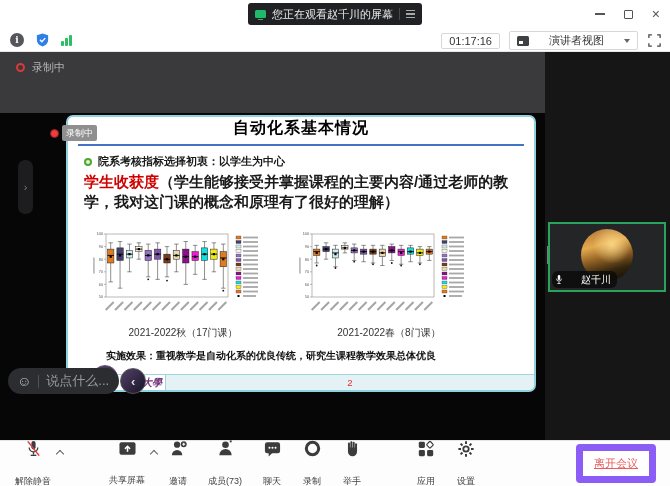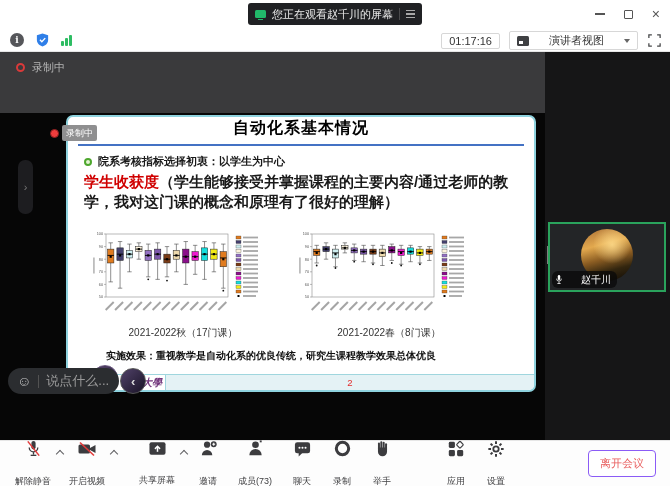--- a/index.html
+++ b/index.html
@@ -97,25 +97,25 @@
 
   
   .toolbar { position:relative; height:46px; background:#fdfdfd; border-top:1px solid #e6e6e6;
     display:flex; align-items:center; padding:0 10px; }
   .tb-item { position:relative; display:flex; flex-direction:column; align-items:center; justify-content:center; gap:17px; width:46px; height:44px; }
   .tb-item .ic { height:20px; display:flex; align-items:center; justify-content:center; }
   .tb-item .lb { font-size:9px; color:#3f3f41; white-space:nowrap; }
   .up-caret { position:absolute; right:-7px; top:9px; width:6px; height:6px;
     border-top:1.5px solid #5f5f62; border-left:1.5px solid #5f5f62; transform:rotate(45deg); }
   .w52 { width:54px; }
-  .ml48 { margin-left:24px; }
+  .ml48 { margin-left:48px; }
   .ml34 { margin-left:34px; }
   .ml8 { margin-left:8px; }
-  .leave-btn { margin-left:auto; margin-right:4px; border:1px solid #8b5cf6; color:#e85d5d; border-radius:4px;
-    font-size:11px; padding:5px 11px; background:#fff; white-space:nowrap; }
+  .leave-btn { margin-left:auto; margin-right:4px; border:7px solid #8b5cf6; color:#e85d5d; border-radius:4px;
+    font-size:11px; padding:5px 11px; background:#fff; white-space:nowrap;text-decoration:underline; }
 
   svg.chart { display:block; }
 </style>
 </head>
 <body>
 
 <div class="window">
 
   <div class="titlebar">
     <div class="banner-pill">
@@ -526,31 +526,20 @@
           <path d="M5.5 9 a4.5 4.5 0 0 0 9 0" fill="none" stroke="#3c3c3f" stroke-width="1.4"></path>
           <line x1="10" y1="13.8" x2="10" y2="16.5" stroke="#3c3c3f" stroke-width="1.4"></line>
           <line x1="7" y1="17.2" x2="13" y2="17.2" stroke="#3c3c3f" stroke-width="1.4"></line>
           <line x1="4" y1="2.5" x2="16" y2="17.5" stroke="#e23b3b" stroke-width="1.6"></line>
         </svg>
       </span>
       <span class="lb">解除静音</span>
       <span class="up-caret"></span>
     </div>
 
-    <div class="tb-item ml8">
-      <span class="ic">
-        <svg width="20" height="18" viewBox="0 0 20 18">
-          <rect x="1.5" y="4.5" width="11.5" height="9" rx="1.6" fill="#3c3c3f"></rect>
-          <path d="M13 8 L18.5 5 V13 L13 10 Z" fill="#3c3c3f"></path>
-          <line x1="3" y1="2.5" x2="17" y2="15.5" stroke="#e23b3b" stroke-width="1.6"></line>
-        </svg>
-      </span>
-      <span class="lb">开启视频</span>
-      <span class="up-caret"></span>
-    </div>
 
     <div class="tb-item ml48">
       <span class="ic">
         <svg width="19" height="17" viewBox="0 0 20 18">
           <rect x="1.5" y="2.5" width="17" height="13" rx="2" fill="#3c3c3f"></rect>
           <path d="M10 12.5 V7" stroke="#fff" stroke-width="1.6" fill="none"></path>
           <path d="M7.3 9.4 L10 6.7 L12.7 9.4" stroke="#fff" stroke-width="1.6" fill="none"></path>
         </svg>
       </span>
       <span class="lb">共享屏幕</span>

